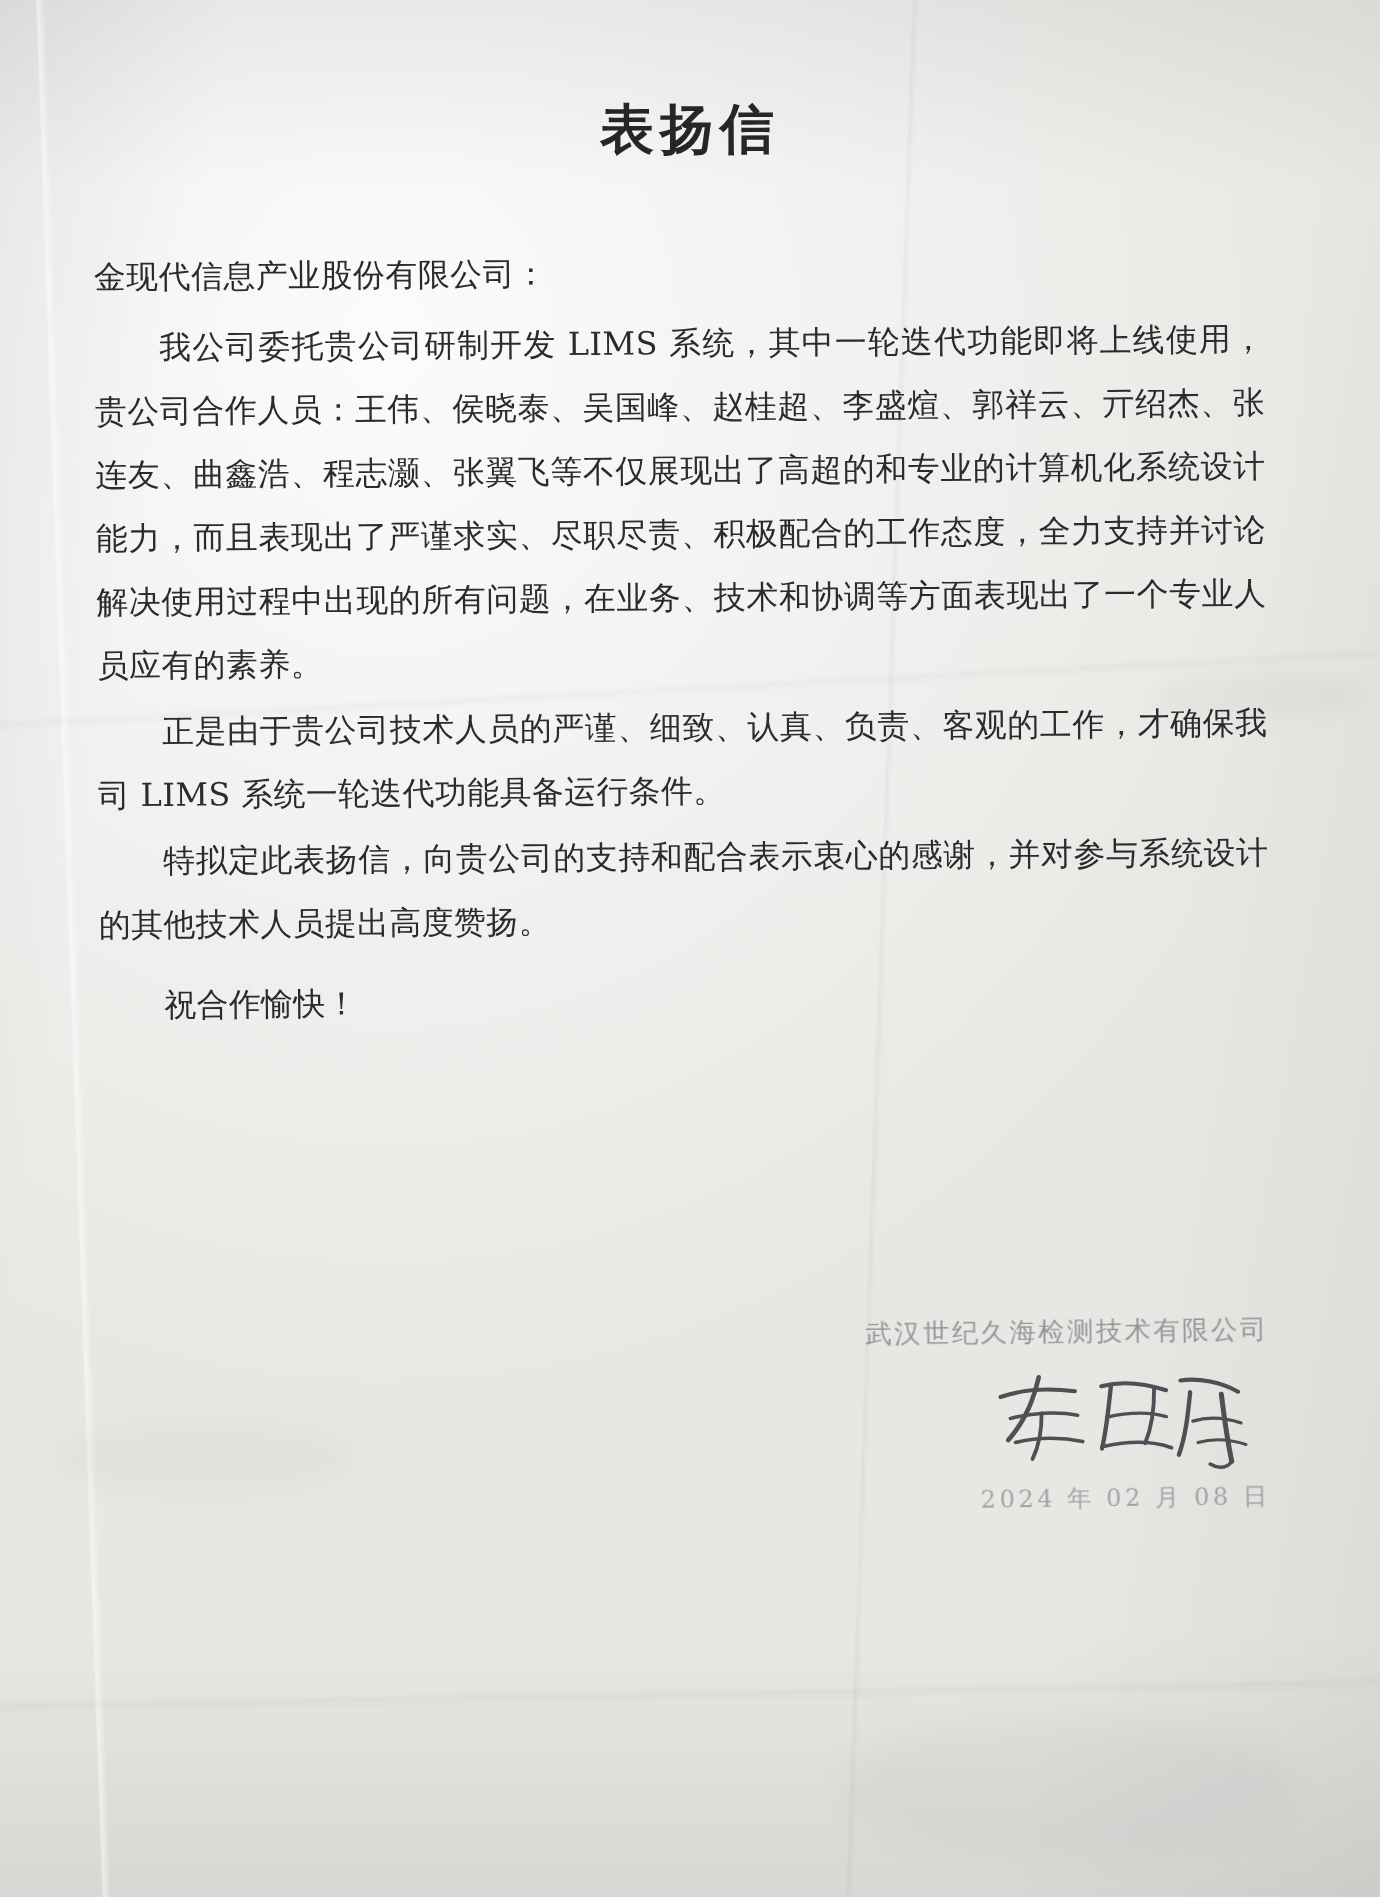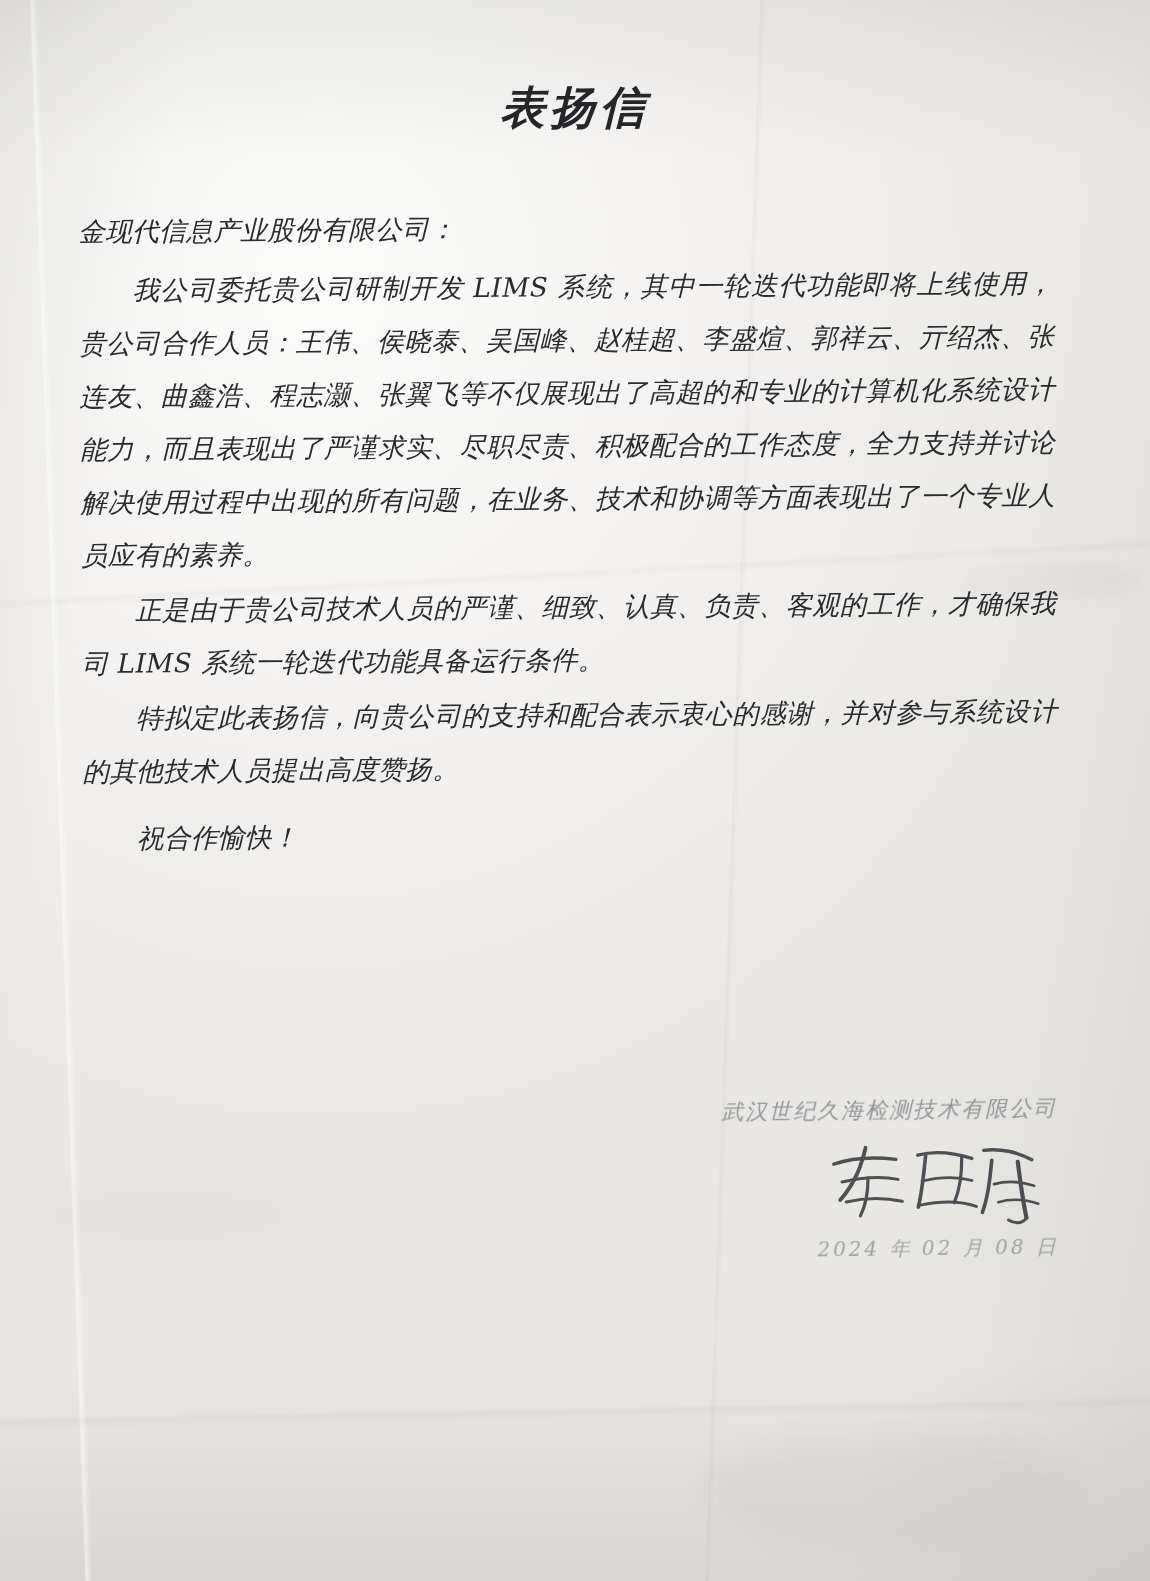--- a/index.html
+++ b/index.html
@@ -44,21 +44,20 @@
       linear-gradient(88deg, transparent 0 7%, rgba(255,255,255,0.5) 7.2%, transparent 7.7%),
       linear-gradient(177deg, transparent 0 36.5%, rgba(0,0,0,0.028) 36.8%, transparent 37.2%),
       linear-gradient(179deg, transparent 0 88.5%, rgba(0,0,0,0.03) 88.8%, transparent 89.3%);
     pointer-events: none;
   }
 
   #content {
     position: absolute;
     inset: 0;
     padding: 0;
-    font-style: italic;
   }
 
   .doc-title {
     position: absolute;
     top: 78px;
     left: 0;
     right: 0;
     text-align: center;
     font-size: 45px;
     letter-spacing: 5px;

